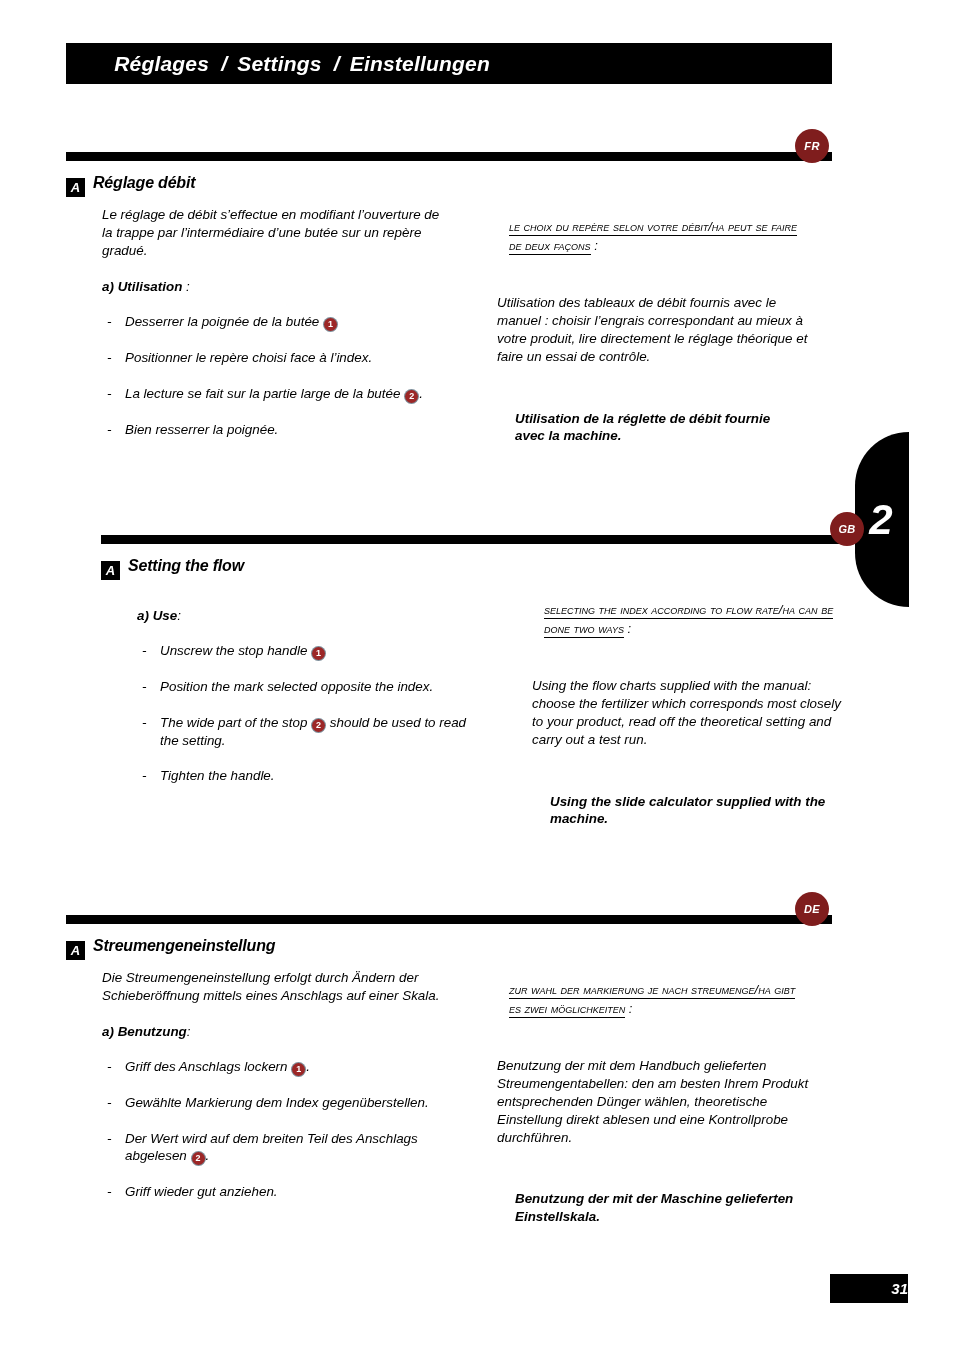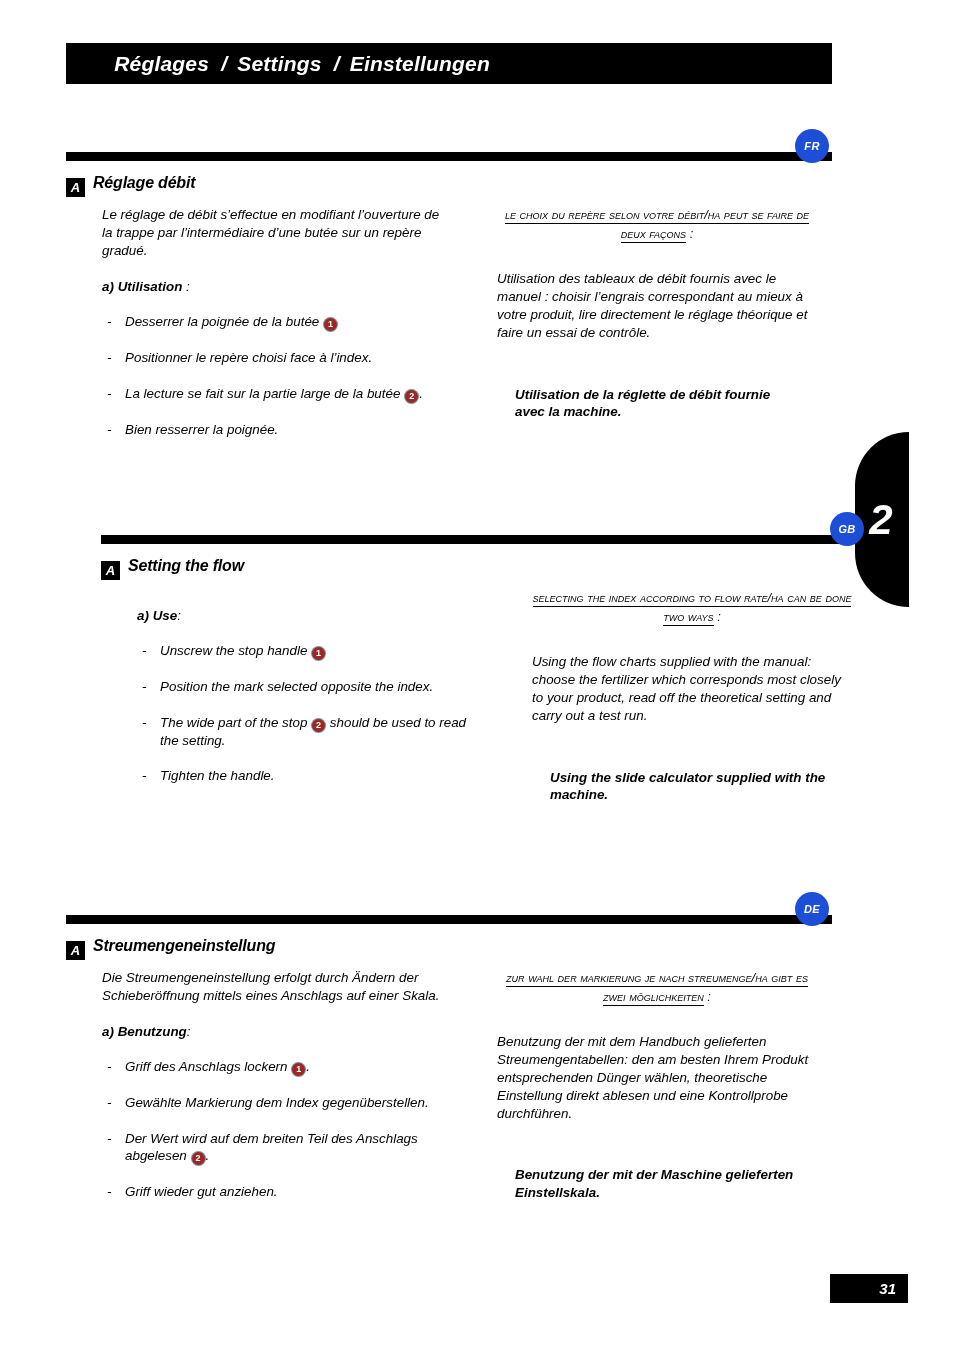--- a/index.html
+++ b/index.html
@@ -61,21 +61,21 @@
     height: 9px;
     background: #000000;
   }
   .lang-badge {
     position: absolute;
     left: 795px;
     top: -11px;
     width: 34px;
     height: 34px;
     border-radius: 50%;
-    background: #1d4ed8;
+    background: #7f1d1d;
     color: #ffffff;
     font-size: 11px;
     font-weight: bold;
     font-style: italic;
     display: flex;
     align-items: center;
     justify-content: center;
     letter-spacing: 0.3px;
   }
 
@@ -174,22 +174,21 @@
     vertical-align: -1px;
     margin: 0 1px;
     box-shadow: 0 0 0 1px #7e8f9b;
   }
 
   
   .smallcaps-lead {
     font-style: italic;
     font-size: 13px;
     line-height: 1.45;
-    margin: 0;
-    text-align: center;
+    margin: 12px;
   }
   .smallcaps-lead .sc {
     font-variant: small-caps;
     text-transform: lowercase;
     border-bottom: 1px solid #000;
     padding-bottom: 1px;
   }
 
   .bold-note {
     font-size: 13.4px;
@@ -232,21 +231,20 @@
     background: #000000;
     display: flex;
     align-items: center;
     justify-content: flex-end;
   }
   .page-footer span {
     color: #ffffff;
     font-size: 15px;
     font-weight: bold;
     font-style: italic;
-    padding-right: 12px;
   }
 </style>
 </head>
 <body>
 
 <div class="title-bar">
   <div class="title-text">
     <span class="title-seg">Réglages</span><span class="title-sep">/</span><span class="title-seg">Settings</span><span class="title-sep">/</span><span class="title-seg">Einstellungen</span>
   </div>
 </div>

